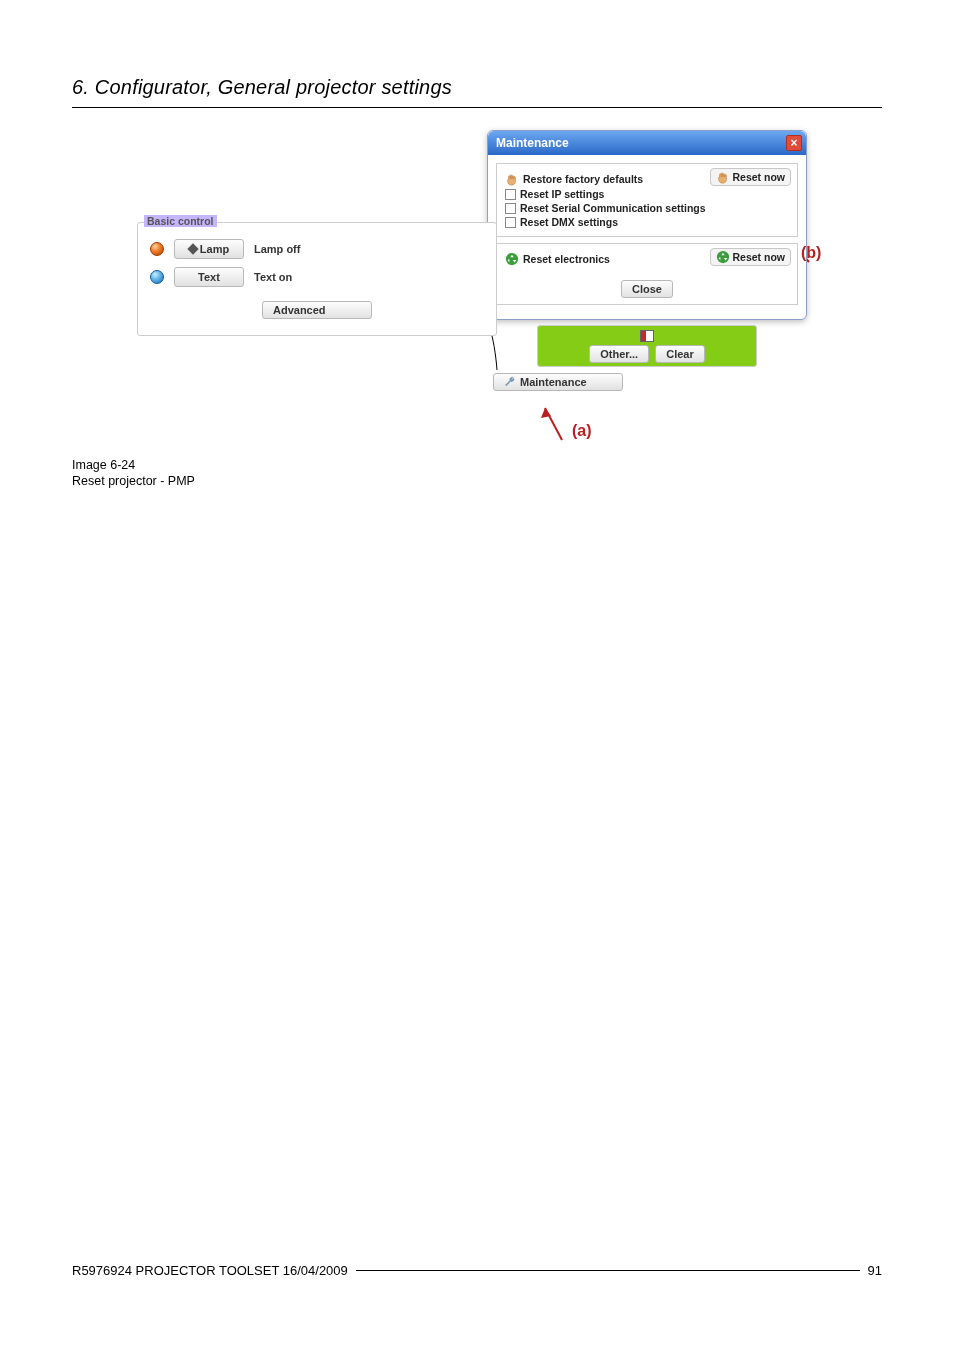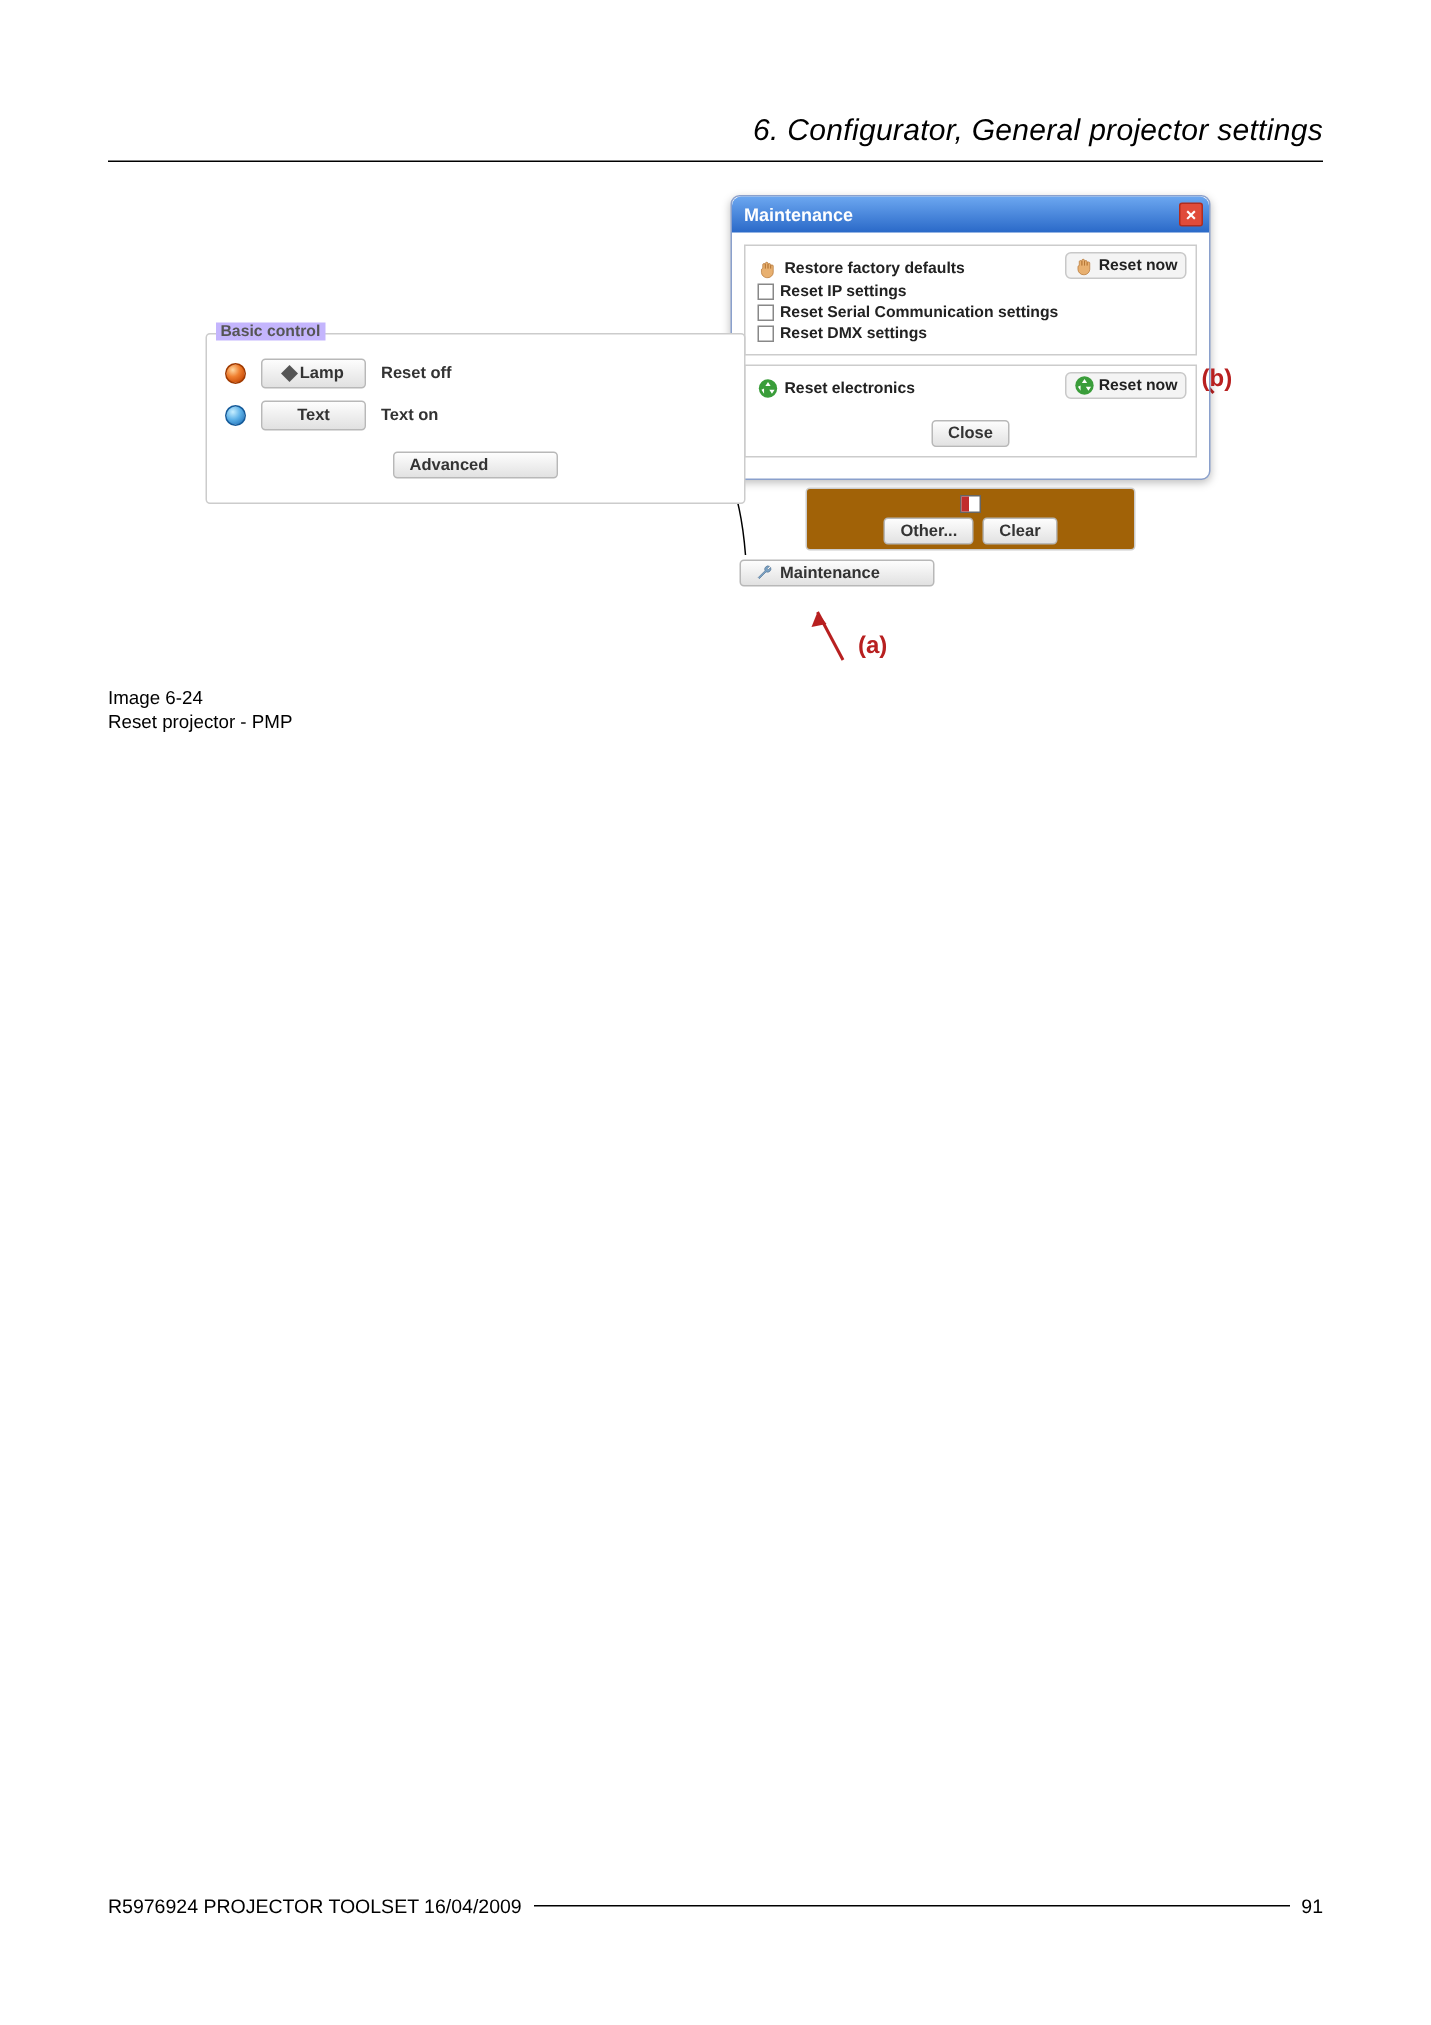--- a/index.html
+++ b/index.html
@@ -1,19 +1,19 @@
 <!DOCTYPE html>
 <html><head>
 <meta charset="utf-8">
 <style>
   * { box-sizing: border-box; margin: 0; padding: 0; }
   html, body { width: 954px; height: 1350px; background: #fff; font-family: Arial, Helvetica, sans-serif; color: #000; }
   .page { position: relative; width: 954px; height: 1350px; }
   .header { position: absolute; top: 76px; left: 72px; right: 72px; }
-  .header-title { text-align: right; font-style: italic; font-size: 20px; font-weight: 500; letter-spacing: 0.2px; margin-bottom: 8px; }
+  .header-title { text-align: left; font-style: italic; font-size: 20px; font-weight: 500; letter-spacing: 0.2px; margin-bottom: 8px; }
   .header-rule { border: 0; border-top: 1px solid #000; }
   .figure-area { position: absolute; top: 130px; left: 72px; width: 810px; }
   .screenshot { position: relative; width: 680px; height: 320px; margin: 0 auto; }
 
   
   .maint-dialog { position: absolute; top: 0; left: 350px; width: 320px; background: #fff; border: 1px solid #8aa0cc; border-radius: 6px; box-shadow: 0 2px 6px rgba(0,0,0,0.25); }
   .maint-title { display:flex; align-items:center; justify-content:space-between; height:24px; background: linear-gradient(#6ca7f0,#2a69c8); border-radius:6px 6px 0 0; padding:0 4px 0 8px; font-weight:bold; color:#fff; font-size:12px; }
   .close-x { width:16px; height:16px; background:#e04b3a; border:1px solid #b02d1f; color:#fff; font-size:12px; line-height:14px; text-align:center; font-weight:bold; border-radius:2px; }
   .maint-body { padding:8px; font-size:10.5px; color:#222; }
   .sect { border:1px solid #ccc; border-radius:0; padding:6px 8px; margin-bottom:6px; position:relative; }
@@ -35,21 +35,21 @@
   .orb-red { background: radial-gradient(circle at 35% 30%, #ffd7a0, #f08030 40%, #c04000 90%); border:1px solid #a03a00; }
   .orb-blue { background: radial-gradient(circle at 35% 30%, #c6eeff, #5fb2e8 45%, #1a6ab3 95%); border:1px solid #155a99; }
   .pill-btn { display:flex; align-items:center; justify-content:center; gap:3px; width:70px; height:20px; background:linear-gradient(#fdfdfd,#e1e1e1); border:1px solid #b8b8b8; border-radius:3px; font-size:11px; font-weight:bold; color:#333; }
   .status-label { font-size:11px; font-weight:bold; color:#333; }
   .adv-row { display:flex; justify-content:center; margin-top:10px; }
   .adv-btn { width:110px; }
   .diamond-icon { width:8px; height:8px; transform:rotate(45deg); background:#555; display:inline-block; }
 
   
   .strip { position:absolute; top:195px; left:350px; width:320px; }
-  .logo-box { width:220px; height:42px; margin:0 auto; border:1px solid #ccc; border-radius:3px; background:#a16207; display:flex; flex-direction:column; align-items:center; justify-content:center; gap:3px; }
+  .logo-box { width:220px; height:42px; margin:0 auto; border:1px solid #ccc; border-radius:3px; background:#84cc16; display:flex; flex-direction:column; align-items:center; justify-content:center; gap:3px; }
   .flag-box { width:14px; height:12px; border:1px solid #666; background:#fff; position:relative; }
   .flag-box::before{content:"";position:absolute;left:0;top:0;width:40%;height:100%;background:#c12d2d;}
   .oc-row { display:flex; gap:6px; }
   .maint-btn { margin-top:6px; margin-left:6px; display:flex; align-items:center; gap:4px; background:linear-gradient(#fdfdfd,#e1e1e1); border:1px solid #b8b8b8; border-radius:3px; padding:2px 10px; font-size:11px; font-weight:bold; color:#333; width:130px; }
   .wrench-icon { width:12px; height:12px; }
 
   
   .anno { position:absolute; color:#b82020; font-size:16px; font-weight:bold; }
   .anno-a { top:292px; left:435px; }
   .anno-b { top:114px; left:664px; }
@@ -140,21 +140,21 @@
       </div>
 
       <div class="basic-panel">
         <span class="fieldset-label">Basic control</span>
         <div class="bc-row">
           <span class="orb orb-red"></span>
           <span class="pill-btn">
               <span class="diamond-icon"></span>
               <span>Lamp</span>
             </span>
-          <span class="status-label">Reset off</span>
+          <span class="status-label">Lamp off</span>
         </div>
         <div class="bc-row">
           <span class="orb orb-blue"></span>
           <span class="pill-btn">
               <span>Text</span>
             </span>
           <span class="status-label">Text on</span>
         </div>
         <div class="adv-row">
           <span class="btn adv-btn">Advanced</span>

